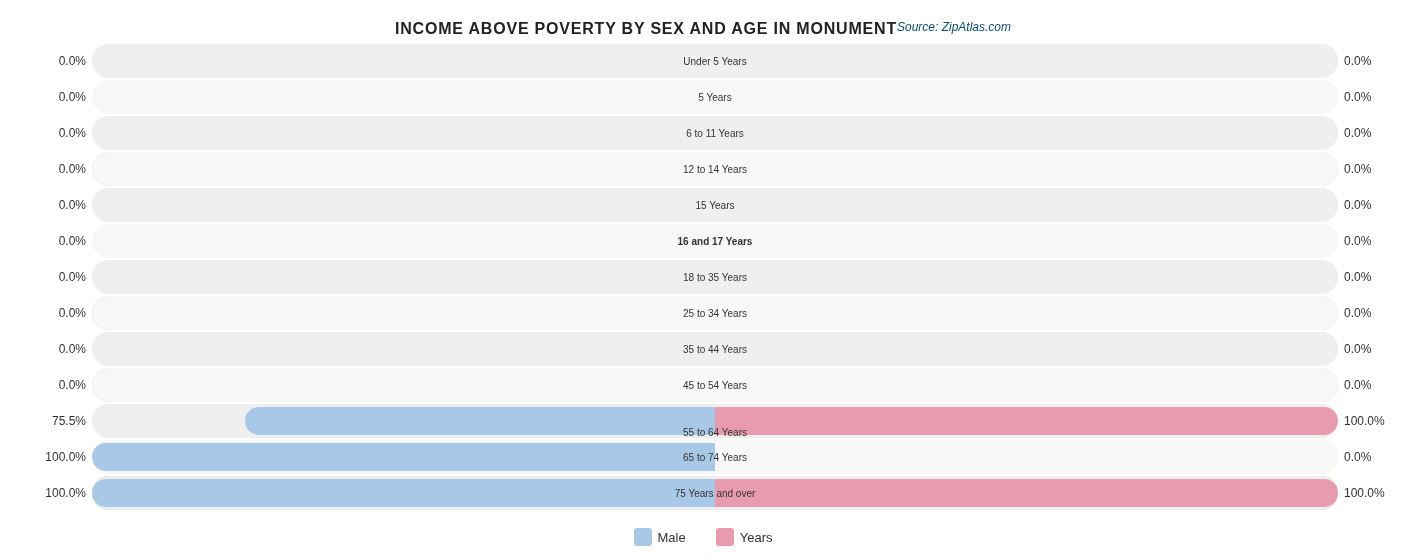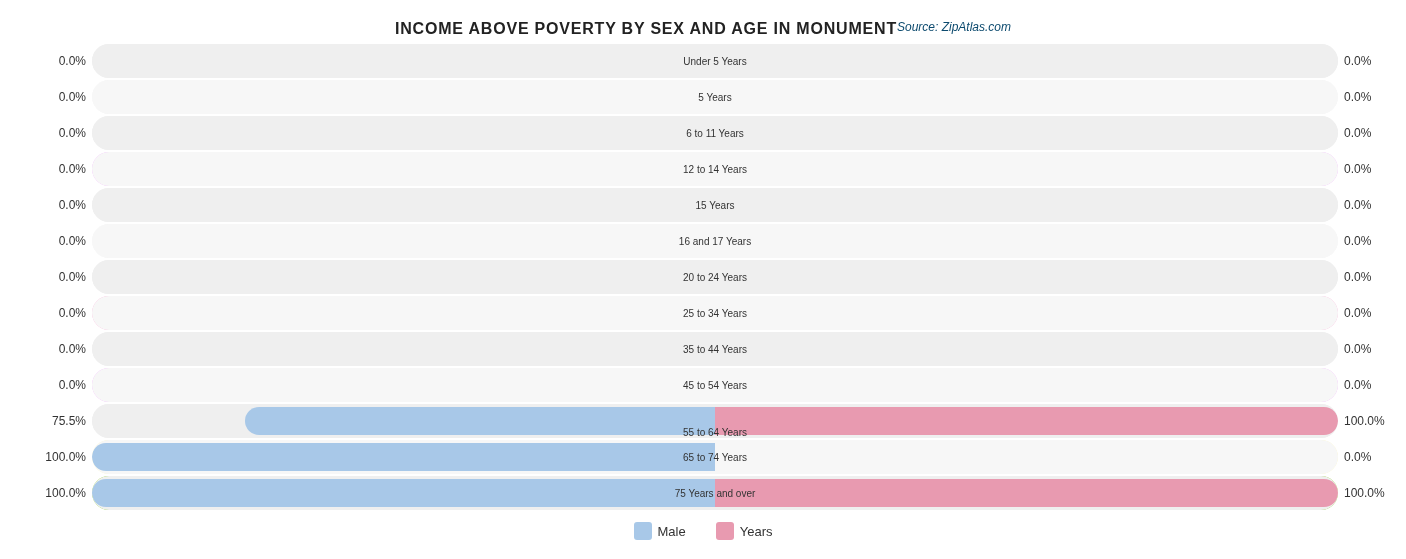--- a/index.html
+++ b/index.html
@@ -116,21 +116,21 @@
       color: #333;
       white-space: nowrap;
       z-index: 5;
       pointer-events: none;
       background: transparent;
     }
     .legend {
       display: flex;
       justify-content: center;
       gap: 30px;
-      margin-top: 12px;
+      margin-top: 18px;
     }
     .legend-item {
       display: flex;
       align-items: center;
       gap: 6px;
       font-size: 13px;
       color: #333;
     }
     .legend-swatch {
       width: 18px;
@@ -197,37 +197,37 @@
           <div class="bars-area-inner" style="background: rgb(239, 239, 239);">
             <div class="half-left"></div>
             <div class="half-right"></div>
           </div>
           <div class="center-label">15 Years</div>
         </div>
         <div class="value-right">0.0%</div>
       </div>
       <div class="row-wrapper">
         <div class="value-left">0.0%</div>
-        <div class="bars-area" style="background: rgb(247, 247, 247);">
+        <div class="bars-area" style="background: rgb(247, 247, 247); font-weight: bold;">
           <div class="bars-area-inner" style="background: rgb(247, 247, 247);">
             <div class="half-left"></div>
             <div class="half-right"></div>
           </div>
           <div class="center-label">16 and 17 Years</div>
         </div>
         <div class="value-right">0.0%</div>
       </div>
       <div class="row-wrapper">
         <div class="value-left">0.0%</div>
         <div class="bars-area" style="background: rgb(239, 239, 239);">
           <div class="bars-area-inner" style="background: rgb(239, 239, 239);">
             <div class="half-left"></div>
             <div class="half-right"></div>
           </div>
-          <div class="center-label">20 to 24 Years</div>
+          <div class="center-label">18 to 35 Years</div>
         </div>
         <div class="value-right">0.0%</div>
       </div>
       <div class="row-wrapper">
         <div class="value-left">0.0%</div>
         <div class="bars-area" style="background: #f9a8d4;">
           <div class="bars-area-inner" style="background: rgb(247, 247, 247);">
             <div class="half-left"></div>
             <div class="half-right"></div>
           </div>

